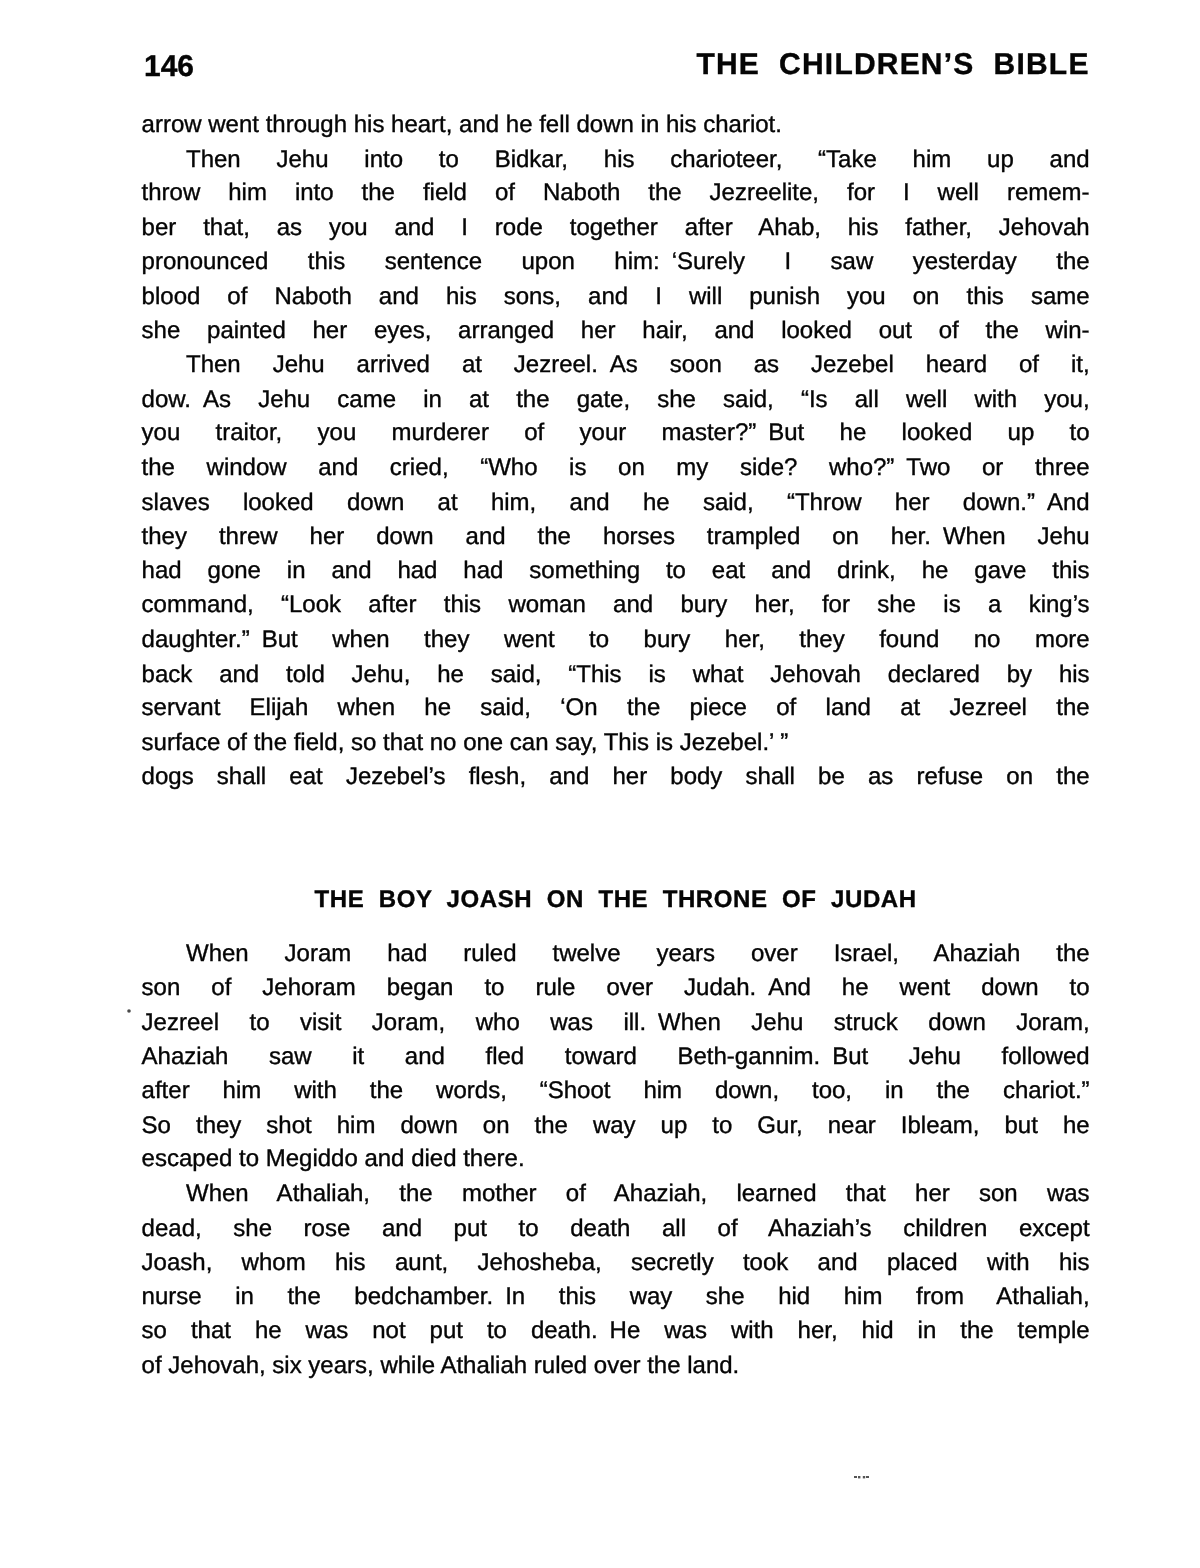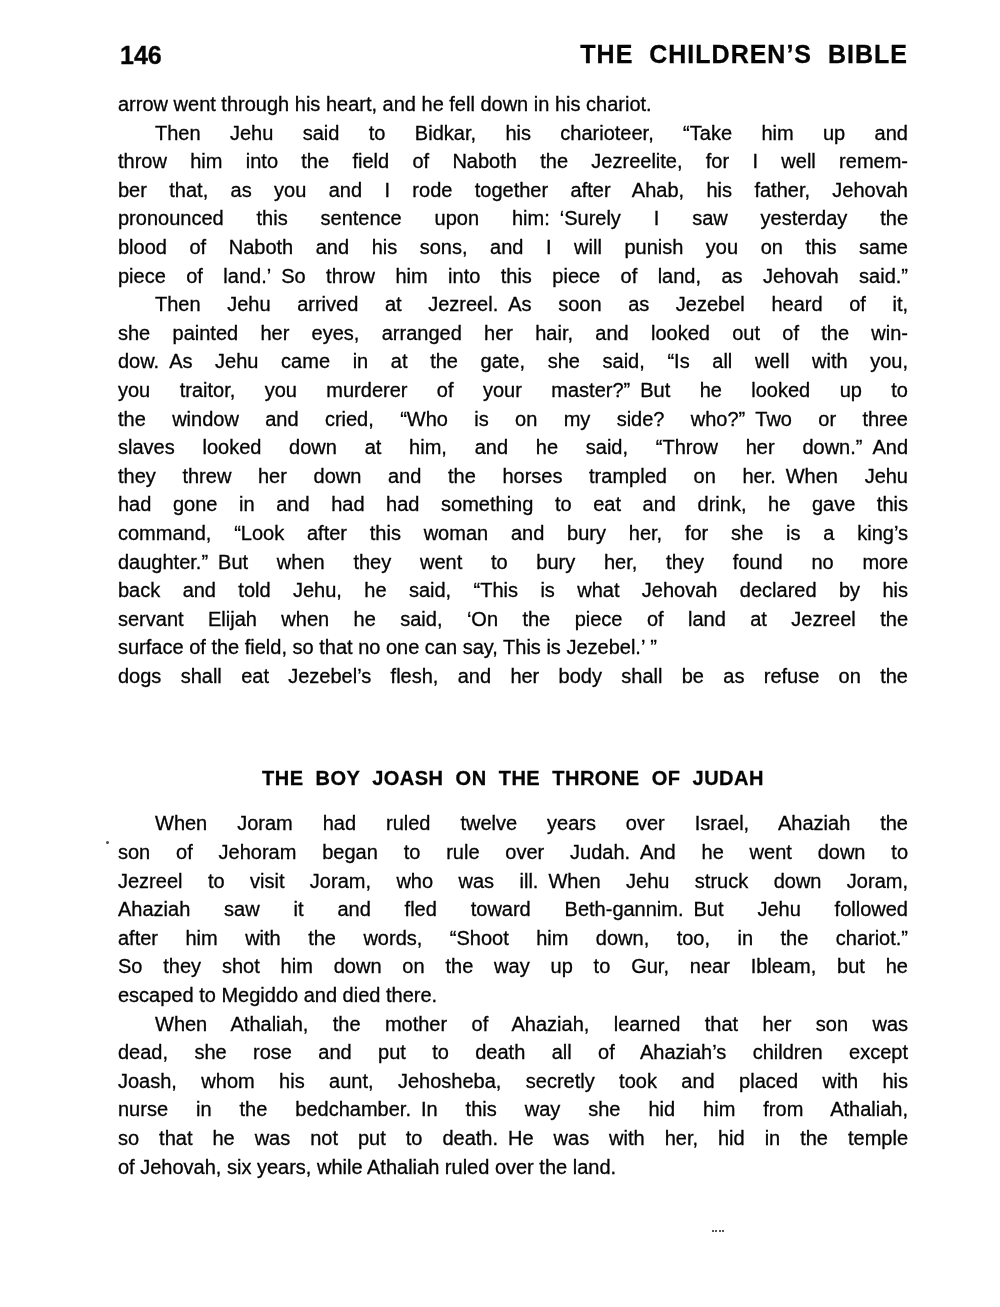--- a/index.html
+++ b/index.html
@@ -75,30 +75,29 @@
     <div class="page-number">146</div>
     <div class="running-title">THE CHILDREN’S BIBLE</div>
   </div>
 
   <div class="text-column">
     <section>
         <div class="paragraph">
           <div class="line last">arrow went through his heart, and he fell down in his chariot.</div>
         </div>
         <div class="paragraph">
-          <div class="line indent">Then Jehu said to Bidkar, his charioteer, “Take him up and</div>
+          <div class="line indent">Then Jehu into to Bidkar, his charioteer, “Take him up and</div>
           <div class="line">throw him into the field of Naboth the Jezreelite, for I well remem-</div>
           <div class="line">ber that, as you and I rode together after Ahab, his father, Jehovah</div>
           <div class="line">pronounced this sentence upon him: ‘Surely I saw yesterday the</div>
           <div class="line">blood of Naboth and his sons, and I will punish you on this same</div>
-          <div class="line">piece of land.’ So throw him into this piece of land, as Jehovah said.”</div>
         </div>
         <div class="paragraph">
+          <div class="line">she painted her eyes, arranged her hair, and looked out of the win-</div>
           <div class="line indent">Then Jehu arrived at Jezreel. As soon as Jezebel heard of it,</div>
-          <div class="line">she painted her eyes, arranged her hair, and looked out of the win-</div>
           <div class="line">dow. As Jehu came in at the gate, she said, “Is all well with you,</div>
           <div class="line">you traitor, you murderer of your master?” But he looked up to</div>
           <div class="line">the window and cried, “Who is on my side? who?” Two or three</div>
           <div class="line">slaves looked down at him, and he said, “Throw her down.” And</div>
           <div class="line">they threw her down and the horses trampled on her. When Jehu</div>
           <div class="line">had gone in and had had something to eat and drink, he gave this</div>
           <div class="line">command, “Look after this woman and bury her, for she is a king’s</div>
           <div class="line">daughter.” But when they went to bury her, they found no more</div>
           <div class="line">back and told Jehu, he said, “This is what Jehovah declared by his</div>
           <div class="line">servant Elijah when he said, ‘On the piece of land at Jezreel the</div>

